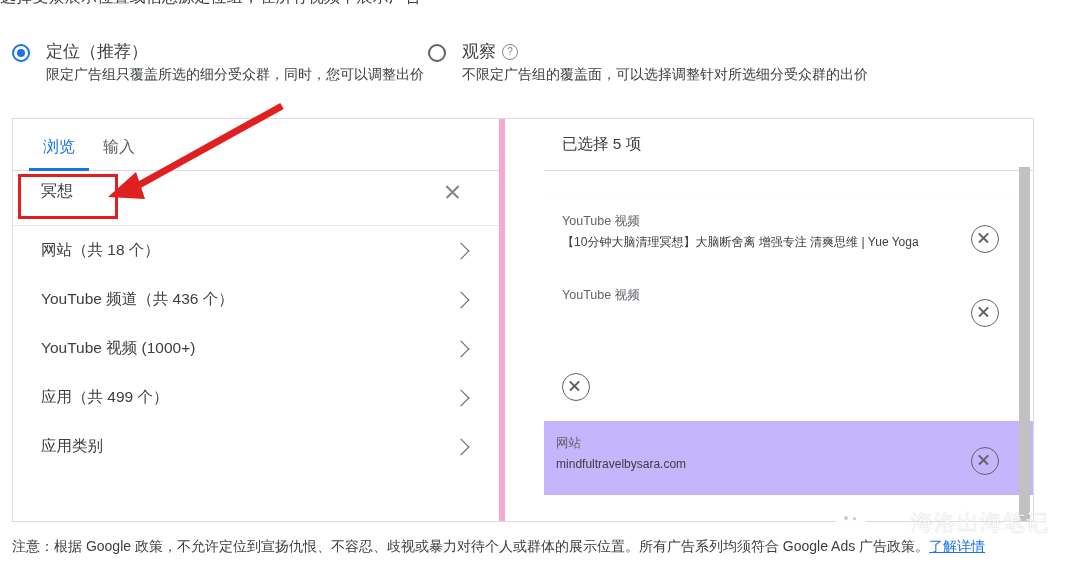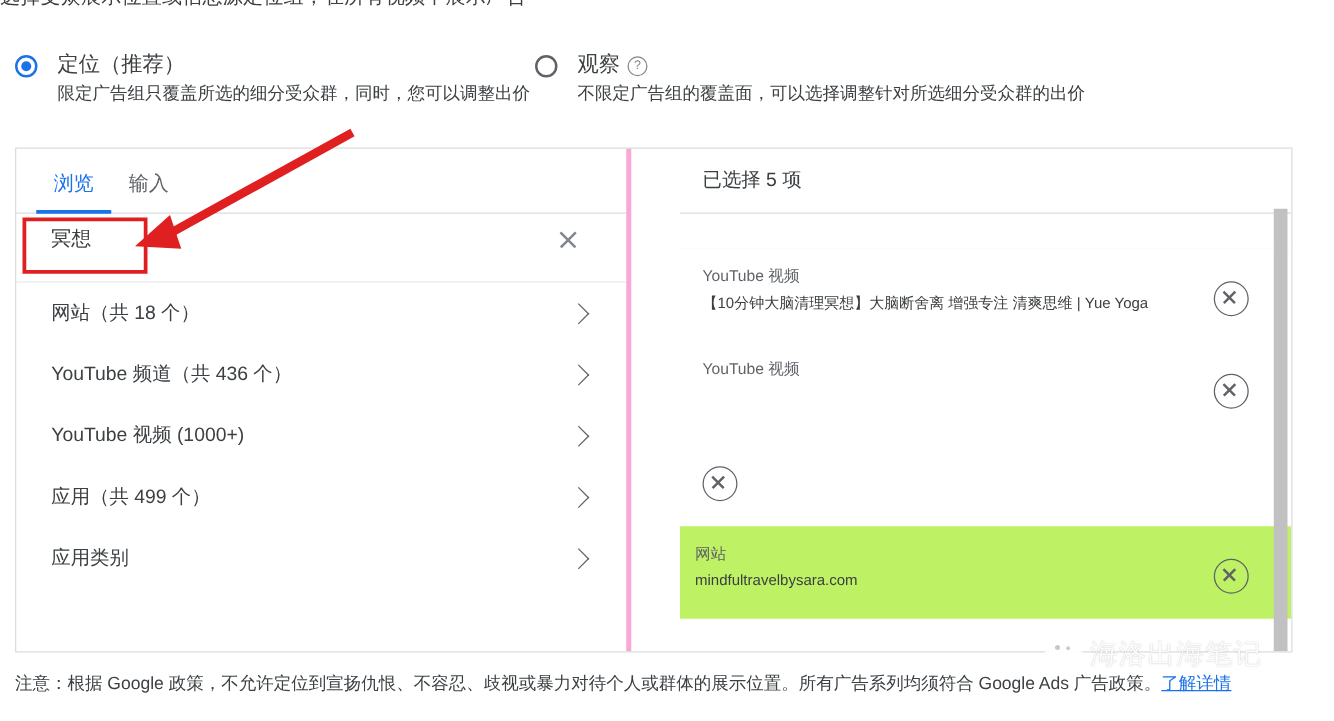--- a/index.html
+++ b/index.html
@@ -62,21 +62,21 @@
   .card{
     position:absolute;left:12px;top:118px;
     width:1022px;height:404px;
     border:1px solid #dadce0;
     box-sizing:border-box;
     background:#fff;
     display:flex;
   }
   .left-pane{
     width:512px;height:100%;
-    border-right:4px solid #f9a8d4;
+    border-right:6px solid #f9a8d4;
     box-sizing:border-box;
     position:relative;
   }
   .right-pane{
     width:509px;height:100%;
     box-sizing:border-box;
     position:relative;
     overflow:hidden;
     margin-left:39px;
   }
@@ -148,21 +148,21 @@
   }
   .ghost-item{
     height:26px;border-bottom:1px solid #f1f3f4;opacity:.25;
   }
   .sel-item{
     display:flex;align-items:flex-start;
     padding:14px 18px 14px 18px;
     box-sizing:border-box;min-height:74px;
     position:relative;
   }
-  .sel-item.hovered{background:#bef264;padding-left:12px;}
+  .sel-item.hovered{background:#c4b5fd;padding-left:12px;}
   .sel-text{flex:1;padding-right:14px;}
   .sel-type{font-size:12.5px;color:#5f6368;margin-bottom:4px;}
   .sel-name{font-size:12px;color:#3c4043;line-height:1.45;}
   .remove-btn{
     flex:0 0 26px;width:26px;height:26px;border:1.6px solid #5f6368;
     border-radius:50%;position:relative;cursor:pointer;margin-top:12px;
     margin-right:16px;
   }
   .remove-btn:before,.remove-btn:after{
     content:"";position:absolute;left:5px;top:11px;width:13px;height:1.6px;
@@ -194,21 +194,21 @@
   }
   .anno-arrow{
     position:absolute;left:90px;top:100px;width:200px;height:105px;
     pointer-events:none;
   }
 
   
   .watermark{
     position:absolute;left:836px;top:500px;width:231px;height:46px;
     pointer-events:none;
-    display:flex;align-items:center;
+    display:flex;align-items:center;gap:39px;
   }
   .wm-avatar{
     width:30px;height:30px;border-radius:50%;
     background:rgba(255,255,255,.92);
     position:relative;flex:0 0 30px;margin-right:6px;
   }
   .wm-avatar:before{
     content:"";position:absolute;left:8px;top:8px;width:4px;height:4px;
     border-radius:50%;background:#c9c9c9;
   }

